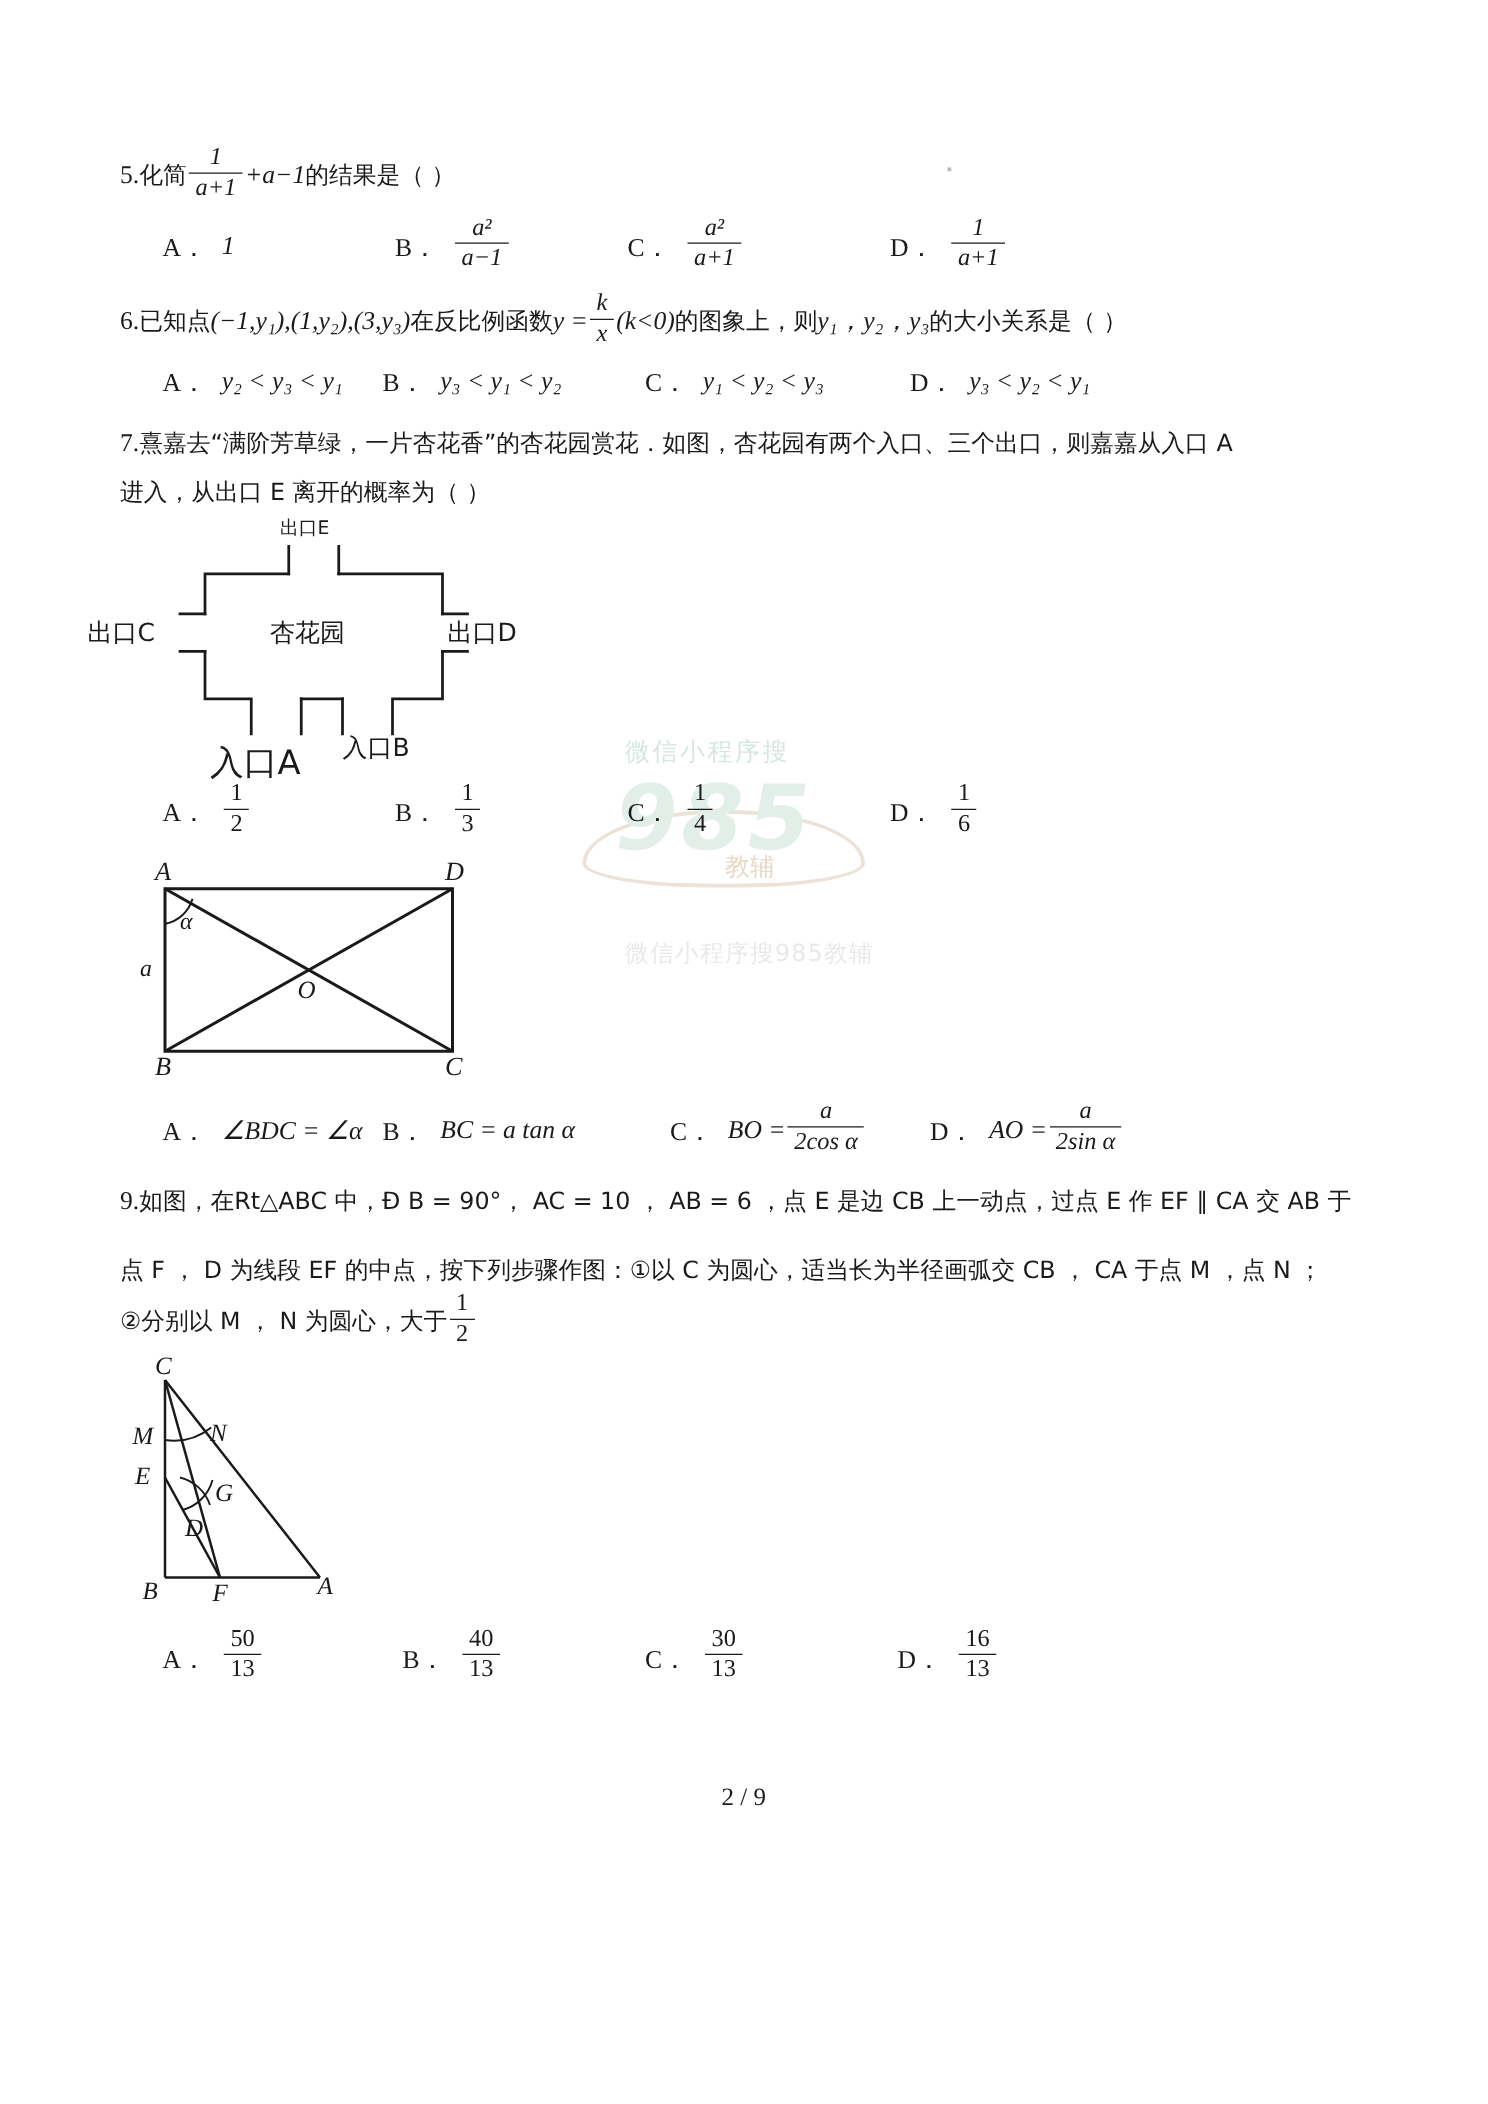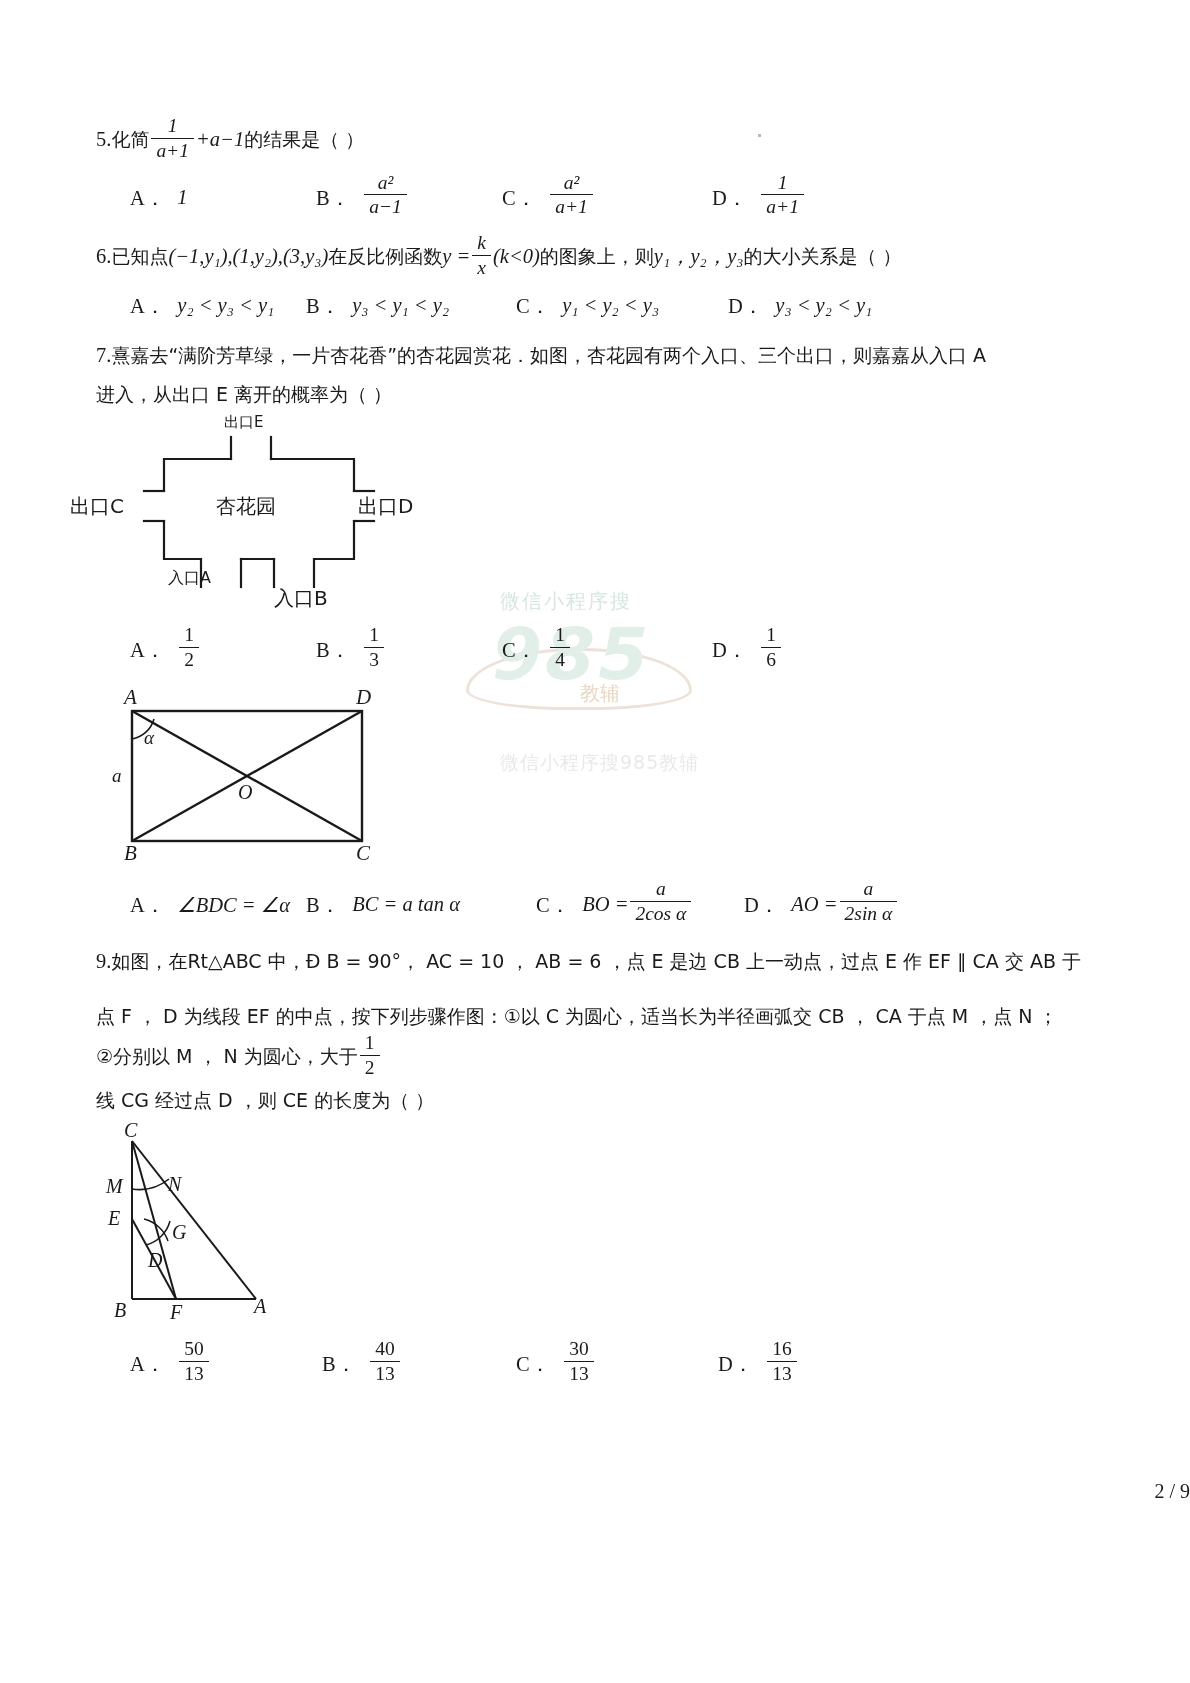--- a/index.html
+++ b/index.html
@@ -149,23 +149,23 @@
     position: absolute;
     left: 758px; top: 134px;
     width: 3px; height: 3px;
     background: #b9b9b9;
   }
 
   
   .footer {
     position: absolute;
     left: 0;
-    top: 1480px;
+    top: 1427px;
     width: 1190px;
-    text-align: right;
+    text-align: center;
     font-size: 20px;
     font-family: "Liberation Serif", serif;
     color: #1a1a1a;
   }
 </style>
 </head>
 <body>
 
 <div class="page">
 
@@ -268,21 +268,21 @@
 
             <path d="M135 140 L135 168"></path>
             <path d="M135 140 L168 140"></path>
             <path d="M168 140 L168 168"></path>
           </g>
         </svg>
         <span class="fig-label cnlab" style="left:118px; top:-6px; font-size:15px;">出口E</span>
         <span class="fig-label cnlab" style="left:-36px; top:74px; font-size:20px;">出口C</span>
         <span class="fig-label cnlab" style="left:110px; top:74px; font-size:20px;">杏花园</span>
         <span class="fig-label cnlab" style="left:252px; top:74px; font-size:20px;">出口D</span>
-        <span class="fig-label cnlab" style="left:62px; top:149px; font-size:16px;">入口A</span>
+        <span class="fig-label cnlab" style="left:62px; top:173px; font-size:27px;">入口A</span>
         <span class="fig-label cnlab" style="left:168px; top:166px; font-size:20px;">入口B</span>
       </div>
 
       <div class="opts q7" style="margin-top:22px;">
         <div class="opt">
           <span class="lbl">A．</span>
           <span class="frac">
               <span class="top">1</span>
               <span class="bar"></span>
               <span class="bot">2</span>
@@ -363,21 +363,20 @@
             </span>
         </div>
       </div>
     </div>
 
     <div style="margin-top:14px;">
       <div class="q">
         <span class="q-line"><span class="num">9.</span><span class="cn">如图，在Rt△ABC 中，Ð B = 90°， AC = 10 ， AB = 6 ，点 E 是边 CB 上一动点，过点 E 作 EF ∥ CA 交 AB 于</span></span>
         <span class="q-line cn" style="display:block;margin-top:16px;">点 F ， D 为线段 EF 的中点，按下列步骤作图：①以 C 为圆心，适当长为半径画弧交 CB ， CA 于点 M ，点 N ；</span>
         <span class="q-line" style="display:block;"><span class="cn">②分别以 M ， N 为圆心，大于</span><span class="frac"><span class="top">1</span><span class="bar"></span><span class="bot">2</span></span></span>
-        <span class="q-line cn" style="display:block;">线 CG 经过点 D ，则 CE 的长度为（   ）</span>
       </div>
 
       <div class="fig" style="height:200px;width:300px;margin-left:10px;margin-top:4px;">
         <svg width="300" height="200" viewBox="0 0 300 200">
           <g stroke="#1a1a1a" stroke-width="2" fill="none">
 
             <path d="M26 18 L26 176"></path>
             <path d="M26 176 L150 176"></path>
             <path d="M26 18 L150 176"></path>
 

